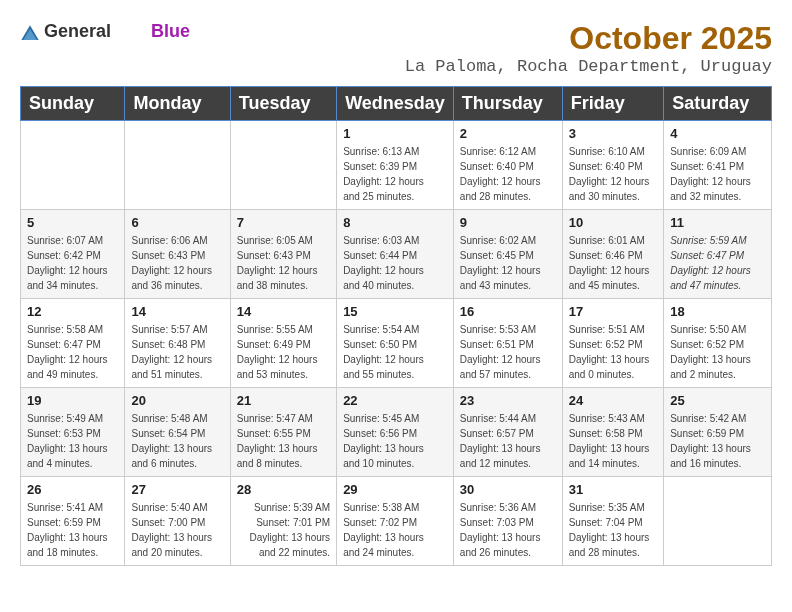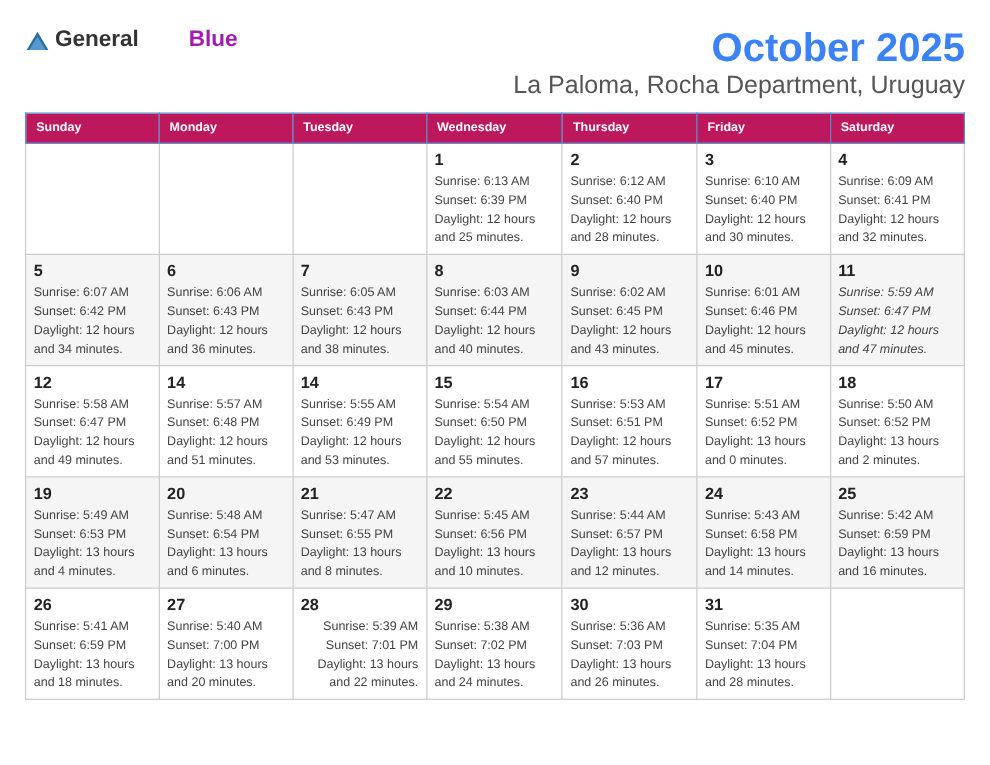--- a/index.html
+++ b/index.html
@@ -35,37 +35,38 @@
       height: 20px;
       margin-right: 4px;
       margin-top: 4px;
     }
     .title-block {
       text-align: right;
     }
     .month-title {
       font-size: 32px;
       font-weight: bold;
-      color: #3b82f6;
+      color: #a16207;
     }
     .subtitle {
-      font-size: 20px;
+      font-size: 17px;
       color: #555;
+      font-family: Liberation Mono, monospace;
     }
     .calendar {
       width: 100%;
       border-collapse: collapse;
       border: 1px solid #ccc;
     }
     .calendar th {
-      background: #be185d;
+      background: #404040;
       color: #fff;
       text-align: left;
       padding: 6px 8px;
-      font-size: 10px;
+      font-size: 18px;
       border: 1px solid #5588cc;
     }
     .calendar td {
       vertical-align: top;
       border: 1px solid #ccc;
       padding: 5px 6px;
       width: 113px;
       min-height: 80px;
       font-size: 10.5px;
       color: #333;

